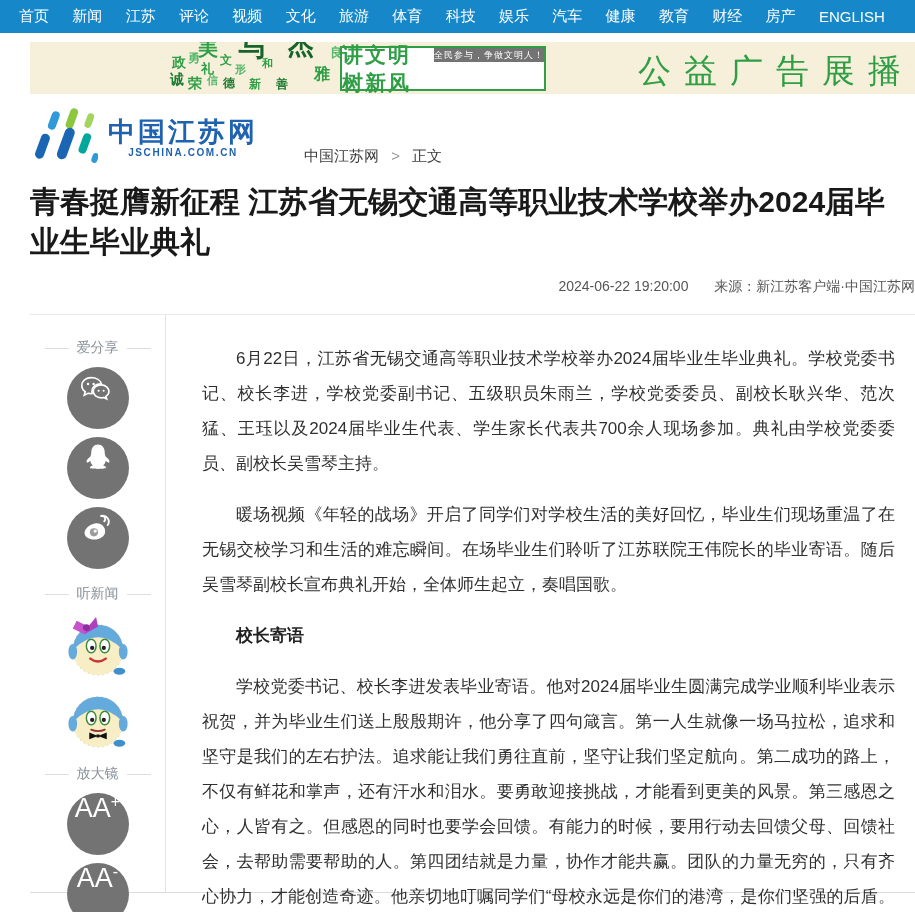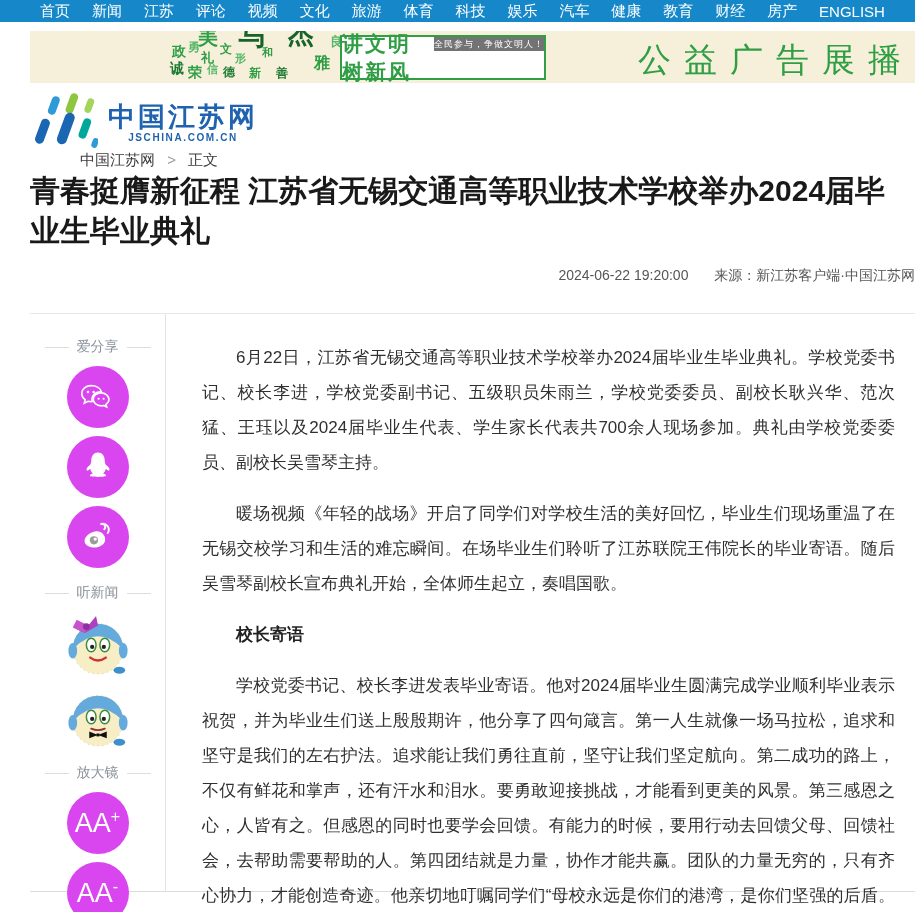--- a/index.html
+++ b/index.html
@@ -4,22 +4,22 @@
 <style>
   * { margin:0; padding:0; box-sizing:border-box; }
   html,body { background:#fff; }
   body {
     width:915px; height:912px; overflow:hidden; position:relative;
     font-family:"Liberation Sans","DejaVu Sans",sans-serif;
     -webkit-font-smoothing:antialiased;
   }
   
   .topnav {
-    height:22px; background:#1688c9; display:flex; align-items:center;
-    justify-content:space-between; padding:0 30px 0 40px;
+    height:33px; background:#1688c9; display:flex; align-items:center;
+    justify-content:space-between; padding:0 30px 0 19px;
   }
   .topnav a {
     color:#fff; text-decoration:none; font-size:15px; white-space:nowrap; cursor:pointer;
   }
   
   .banner {
     position:relative; margin:9px 0 0 30px; width:885px; height:52px;
     background:#f6f0da; overflow:hidden; cursor:pointer;
   }
   .wordcloud { position:absolute; inset:0; }
@@ -34,48 +34,48 @@
   }
   .slogan-sub {
     height:14px; background:#737373; color:#fff; font-size:9px;
     display:flex; align-items:center; justify-content:center; letter-spacing:1px;
   }
   .banner-right {
     position:absolute; left:608px; top:7px; color:#2f9e45; font-size:33px;
     letter-spacing:13px; white-space:nowrap; font-family:"Liberation Serif","DejaVu Serif",serif;
   }
   
-  .site-head { display:flex; align-items:flex-start; margin:10px 0 0 34px; height:62px;flex-direction:column; }
+  .site-head { display:flex; align-items:flex-end; margin:10px 0 0 34px; height:62px; }
   .logo { display:flex; align-items:center; cursor:pointer; }
   .logo svg { display:block; }
   .logo-text { margin-left:10px; }
   .logo-cn { color:#1f63b0; font-size:27px; font-weight:bold; letter-spacing:3px; line-height:30px; }
   .logo-en { color:#1f63b0; font-size:10px; font-weight:bold; letter-spacing:1.6px; text-align:center; }
   .breadcrumb { margin-left:46px; font-size:15px; color:#3c3c3c; }
   .breadcrumb .sep { color:#999; margin:0 8px; }
   .breadcrumb a { color:#3c3c3c; text-decoration:none; cursor:pointer; }
   
-  .article-head { margin:0 0 0 30px; width:885px; border-bottom:1px solid #e8e8e8; padding-bottom:28px; }
+  .article-head { margin:0 0 0 30px; width:885px; border-bottom:1px solid #e8e8e8; padding-bottom:18px; }
   .article-title {
     margin-top:16px; font-size:30px; line-height:40px; font-weight:bold; color:#191919;
     font-family:"Liberation Sans","DejaVu Sans",sans-serif;
   }
   .article-meta { margin-top:16px; text-align:right; font-size:14px; color:#565656; }
   .article-meta .dt { margin-right:22px;text-align:right; }
   
   .content-wrap { display:flex; margin-left:30px; width:885px; border-bottom:1px solid #dcdcdc; height:578px; }
   .sidebar { width:136px; flex:0 0 136px; border-right:1px solid #e3e3e3; padding-top:20px; }
   .side-label {
     display:flex; align-items:center; justify-content:center; gap:8px;
     color:#8a929b; font-size:14px; margin:4px 0 10px 0;
   }
   .side-label::before,.side-label::after { content:""; width:24px; height:1px; background:#ddd; }
   .circle-btn {
-    width:62px; height:62px; border-radius:50%; background:#d946ef;
-    margin:8px auto; display:flex; align-items:center; justify-content:center; cursor:pointer;
+    width:62px; height:62px; border-radius:50%; background:#737373;
+    margin:8px auto; display:flex; align-items:flex-start; justify-content:center; cursor:pointer;
   }
   .img-btn { width:66px; height:66px; margin:6px auto; cursor:pointer; }
   .aa-btn { color:#fff; }
   .aa-btn .l1 { font-size:27px; }
   .aa-btn .sg { font-size:16px; vertical-align:10px; }
   .listen-group { margin-top:16px; }
   .zoom-group { margin-top:14px; }
   
   .main-col { flex:1; padding:26px 20px 0 36px; }
   .main-col p {

